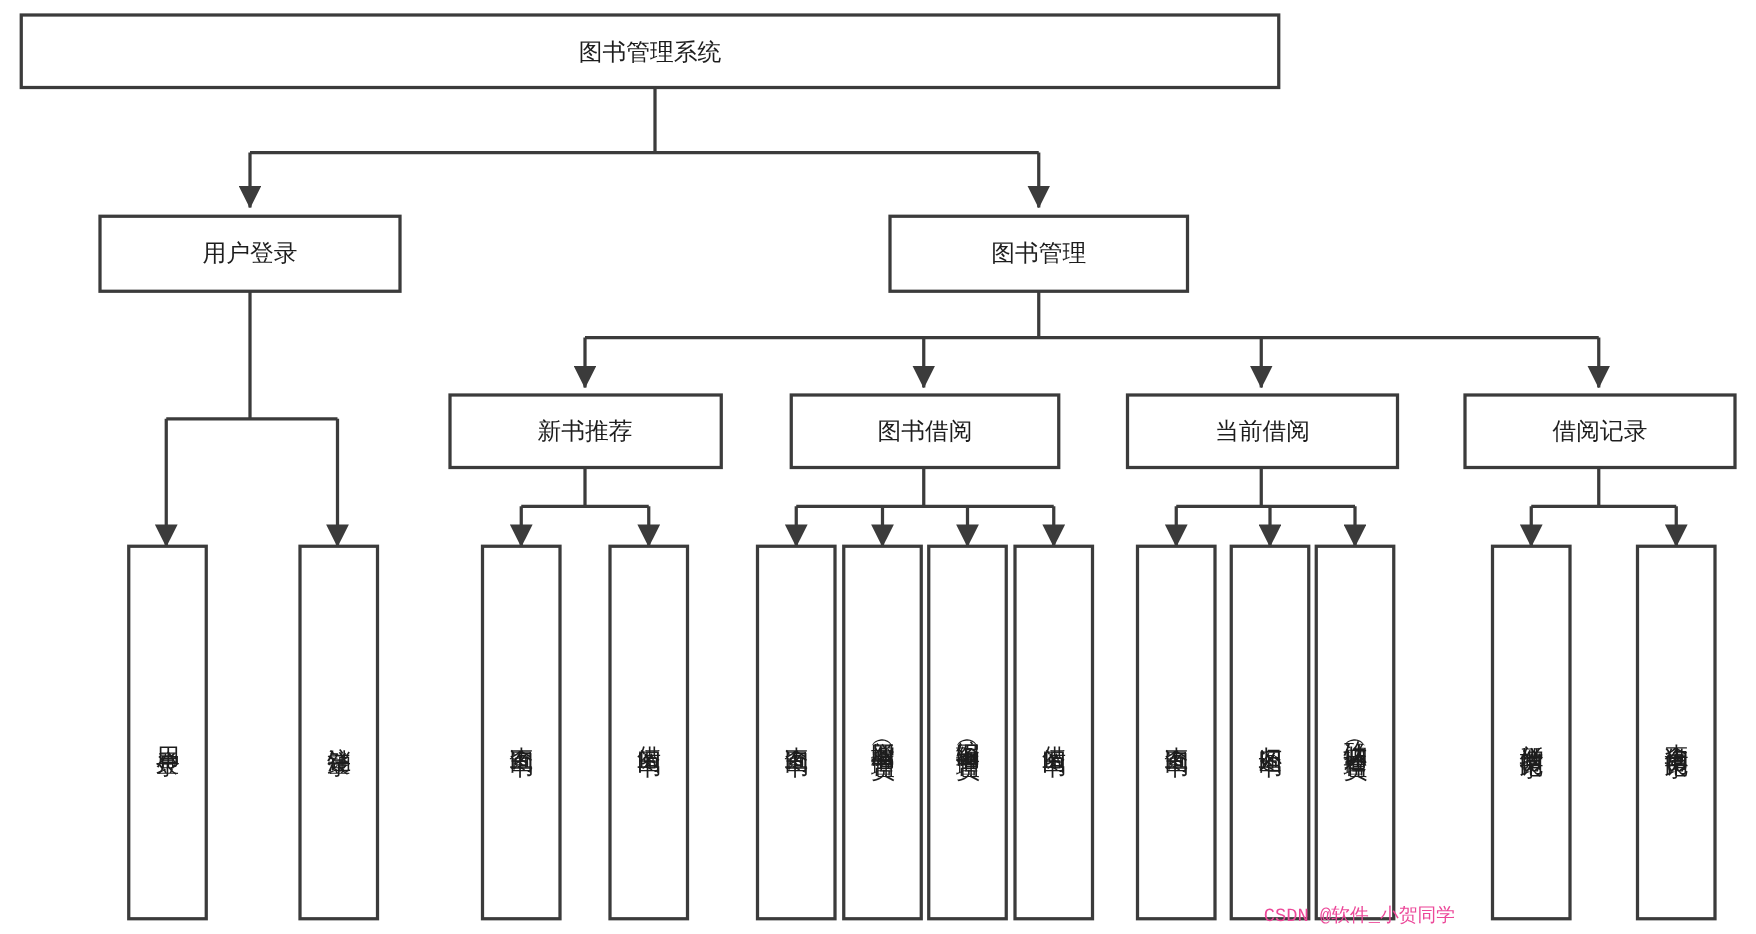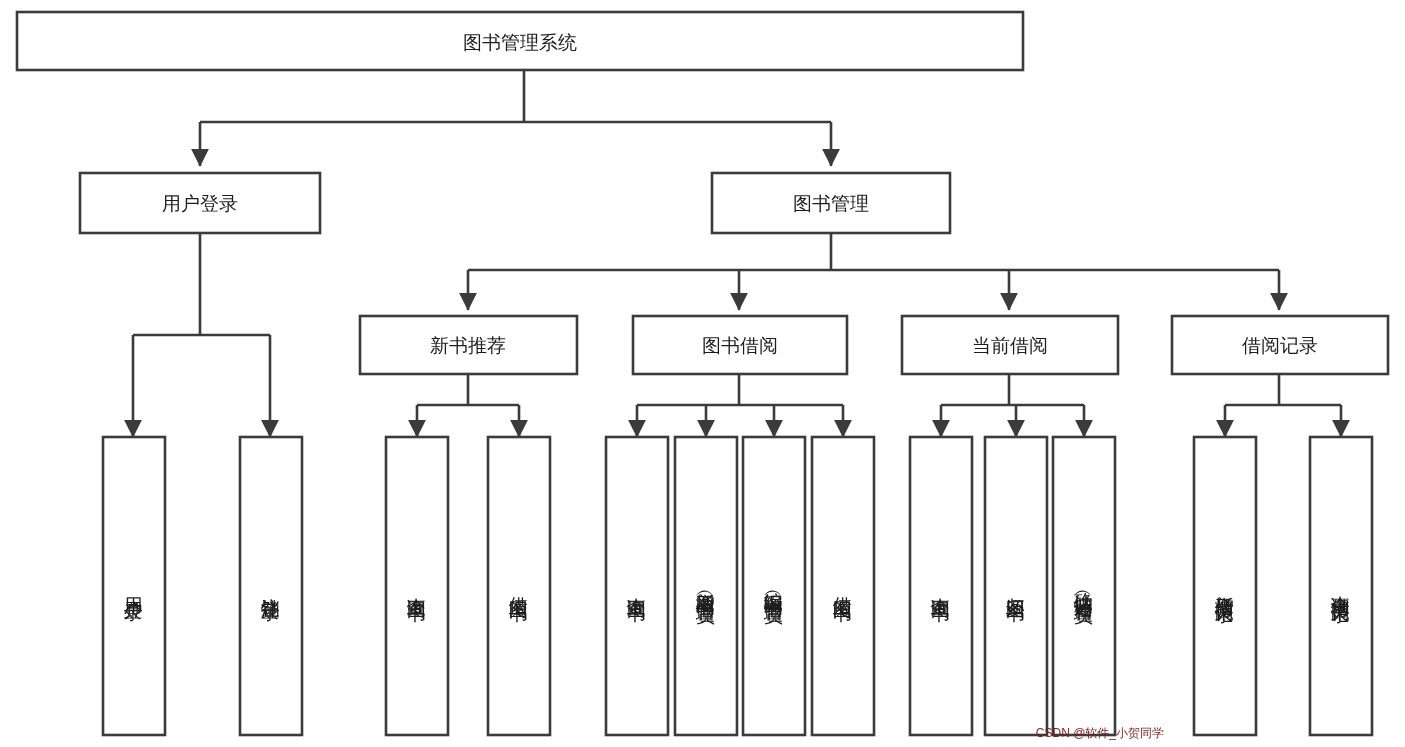--- a/index.html
+++ b/index.html
@@ -61,23 +61,23 @@
     font-size: 19px;
     color: #1d1d1d;
     line-height: 1.18;
     letter-spacing: 2px;
     white-space: nowrap;
   }
   #watermark {
     position: absolute;
     right: 8px;
     bottom: 5px;
-    font-family: Liberation Sans, sans-serif;
-    font-size: 12px;
-    color: #7f1d1d;
+    font-family: Liberation Mono, monospace;
+    font-size: 15px;
+    color: #ec4899;
     white-space: nowrap;
     pointer-events: none;
   }
 </style>
 </head>
 <body>
 
 <div id="diagram-root">
 
   <svg id="tree-svg" viewBox="0 0 1405 747">

